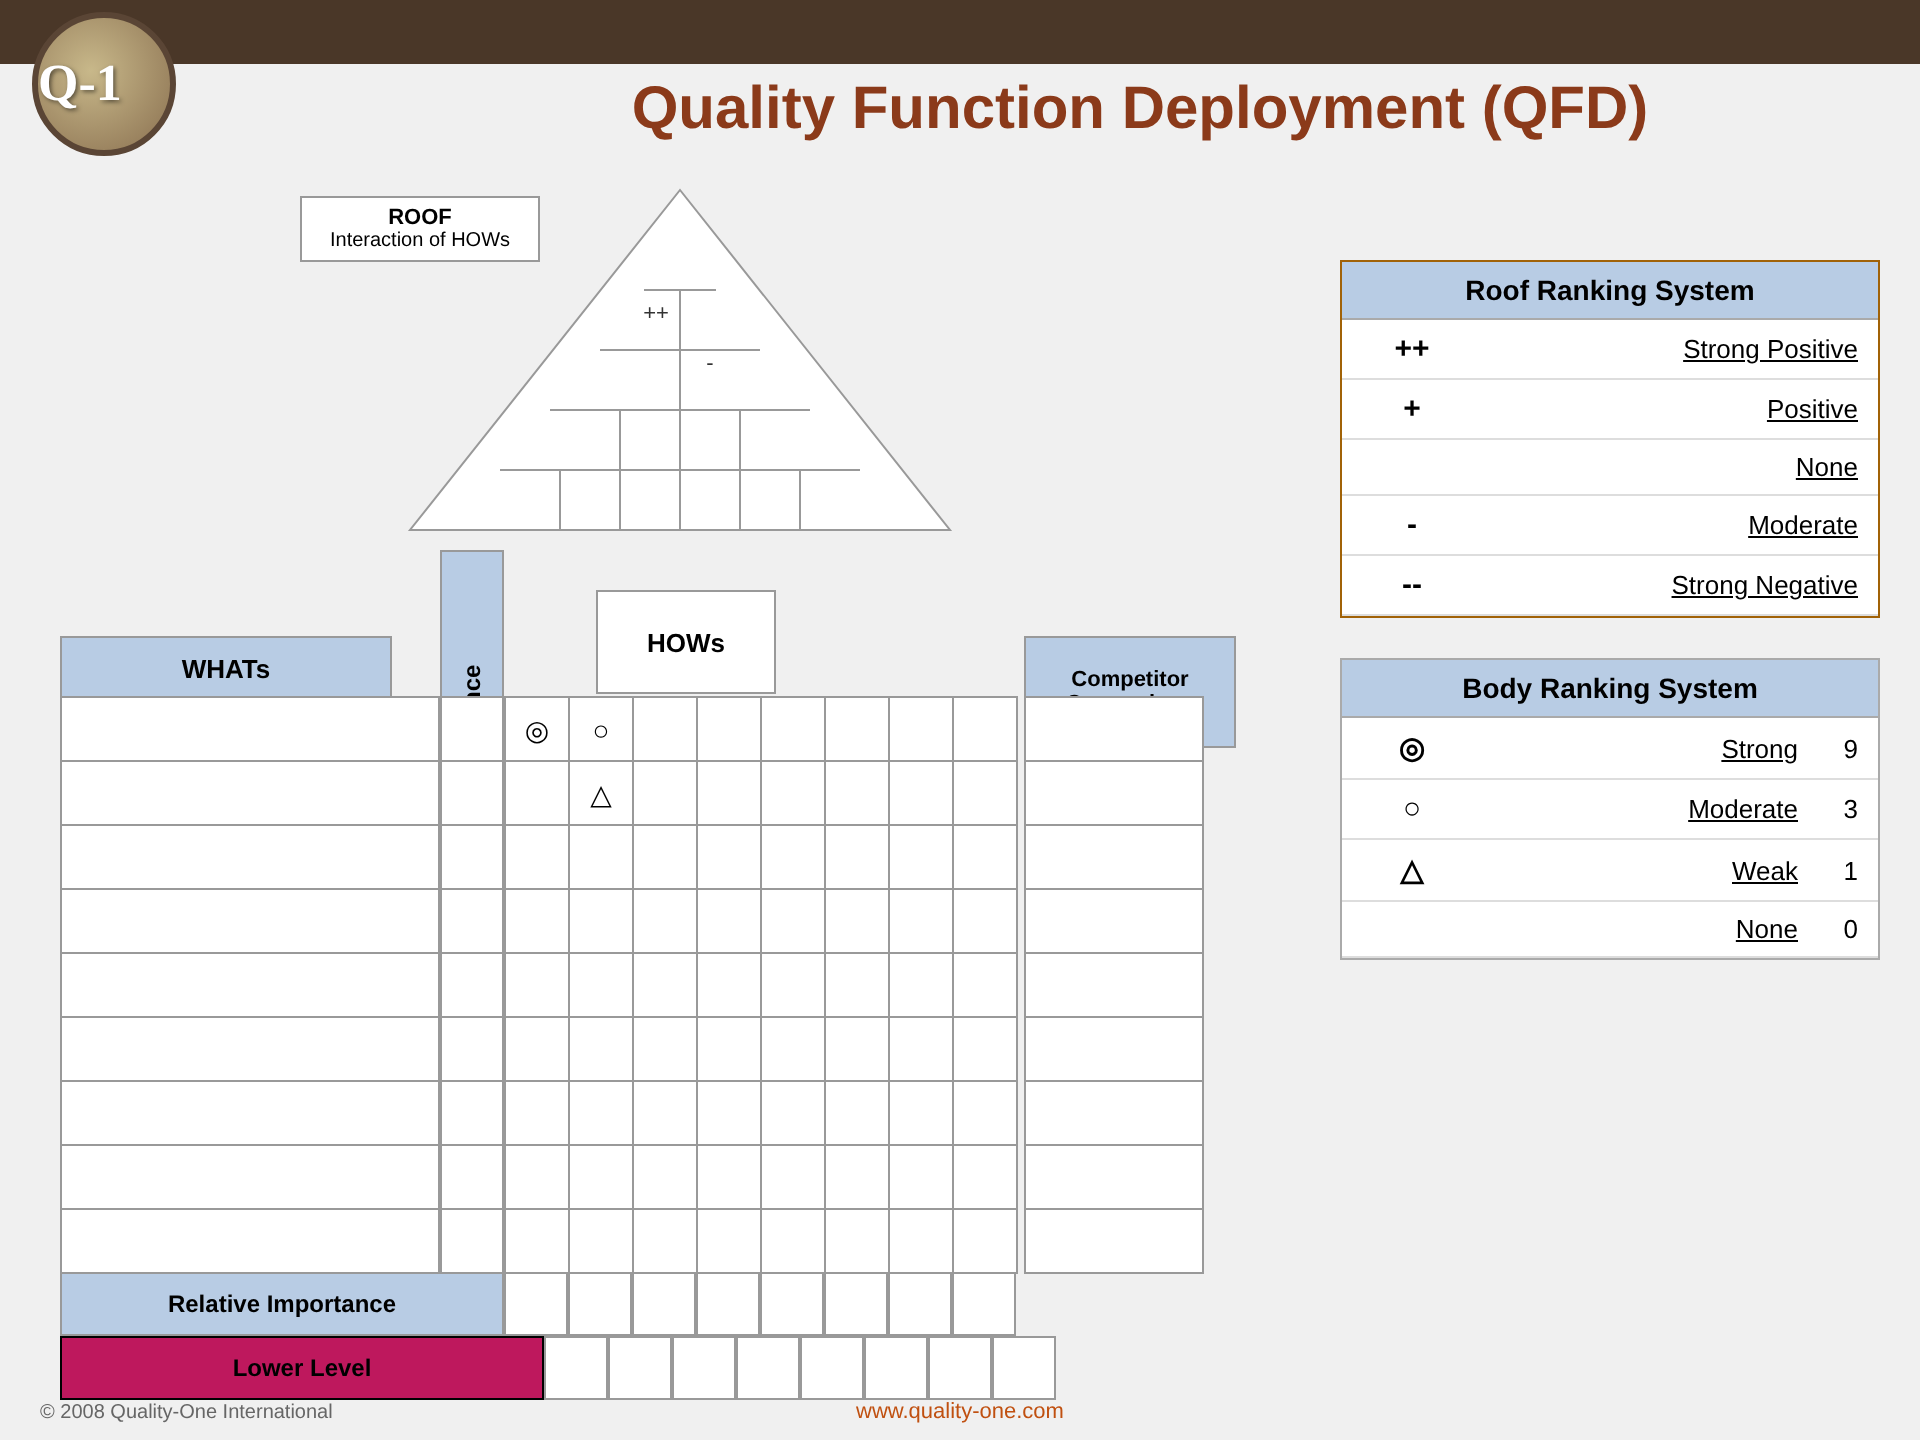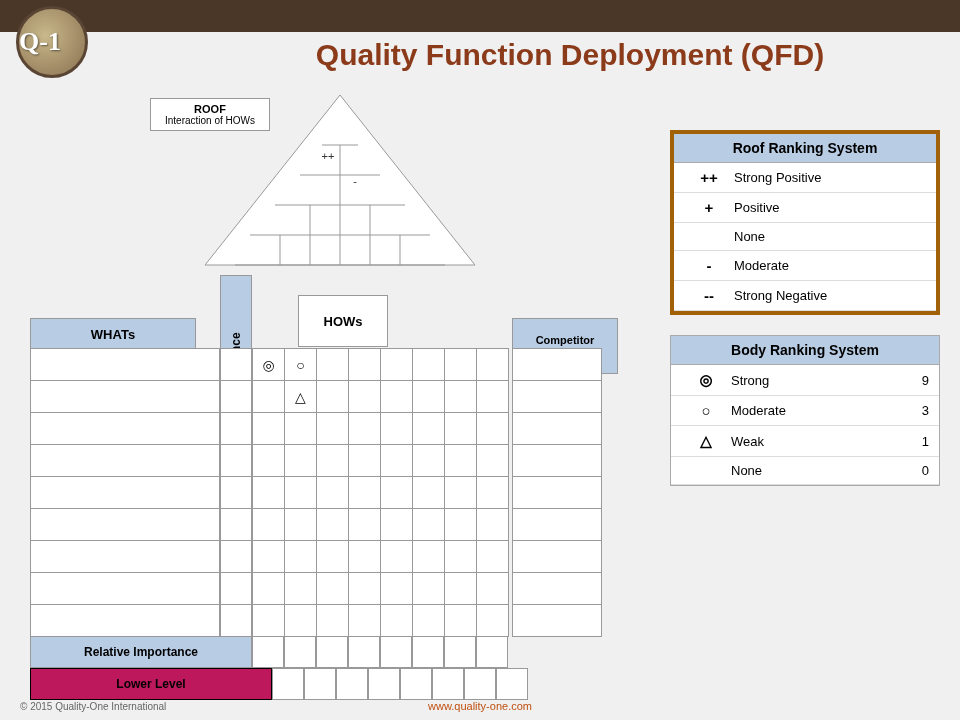--- a/index.html
+++ b/index.html
@@ -243,21 +243,21 @@
 
     
     .ranking-area {
       position: absolute;
       top: 130px; right: 20px;
       width: 270px;
     }
 
     .roof-ranking {
       background: white;
-      border: 4px solid #a16207;
+      border: 1px solid #a16207;
       margin-bottom: 20px;
     }
     .ranking-header {
       background: #b8cce4;
       text-align: center;
       padding: 6px;
       font-weight: bold;
       font-size: 14px;
       border-bottom: 1px solid #aaa;
     }
@@ -269,21 +269,22 @@
       font-size: 13px;
     }
     .ranking-symbol {
       width: 50px;
       text-align: center;
       font-size: 15px;
       font-weight: bold;
     }
     .ranking-name {
       flex: 1;
-      text-align: left;
+      text-align: right;
+      text-decoration: underline;
     }
     .ranking-value {
       width: 30px;
       text-align: right;
     }
 
     .body-ranking {
       background: white;
       border: 1px solid #aaa;
     }
@@ -633,14 +634,14 @@
     </div>
     <div class="ranking-row">
       <div class="ranking-symbol"></div>
       <div class="ranking-name">None</div>
       <div class="ranking-value">0</div>
     </div>
   </div>
 
 </div>
 
-<div class="footer-left">© 2015 Quality-One International</div>
+<div class="footer-left">© 2008 Quality-One International</div>
 <div class="footer-center">www.quality-one.com</div>
 
 </body></html>

